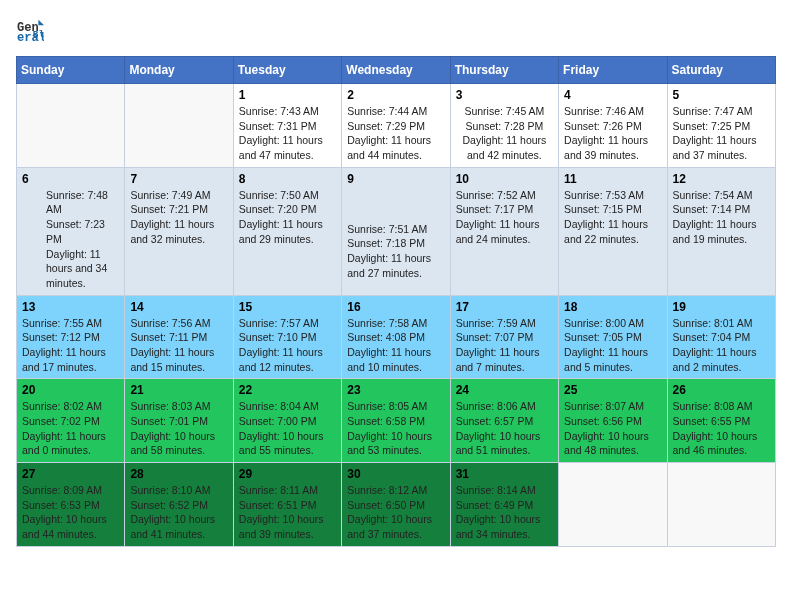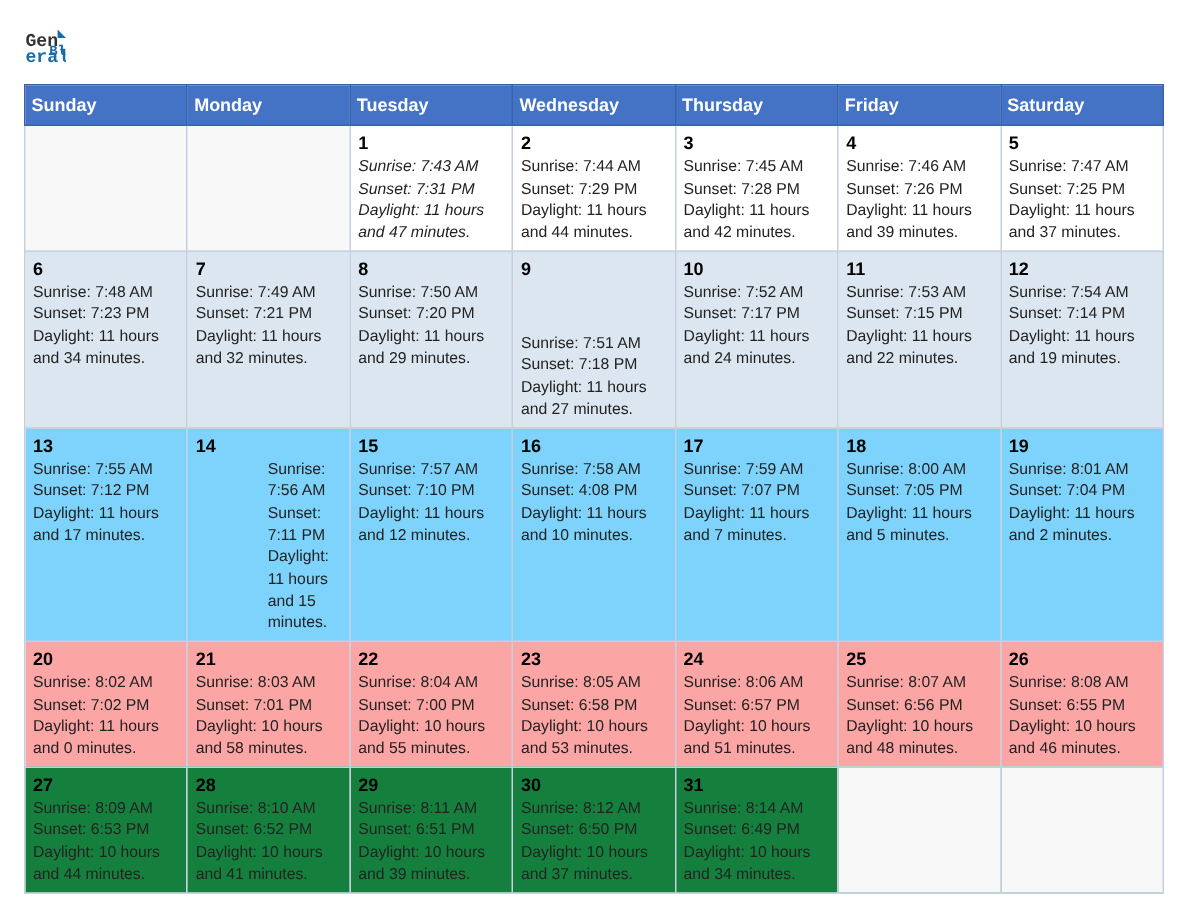--- a/index.html
+++ b/index.html
@@ -117,53 +117,53 @@
         <th>Friday</th>
         <th>Saturday</th>
       </tr>
   </thead>
   <tbody>
   <tr style="background: rgb(255, 255, 255);">
         <td style="background: rgb(248, 248, 248);"></td>
         <td style="background: rgb(248, 248, 248);"></td>
         <td>
           <span class="day-num">1</span>
-          <div class="cell-text" style="white-space: pre-line; font-style: italic;">Sunrise: 7:43 AM
+          <div class="cell-text" style="white-space: pre-line;">Sunrise: 7:43 AM
 Sunset: 7:31 PM
 Daylight: 11 hours and 47 minutes.</div>
         </td>
         <td>
           <span class="day-num">2</span>
           <div class="cell-text" style="white-space: pre-line;">Sunrise: 7:44 AM
 Sunset: 7:29 PM
 Daylight: 11 hours and 44 minutes.</div>
         </td>
         <td>
           <span class="day-num">3</span>
-          <div class="cell-text" style="white-space: pre-line;">Sunrise: 7:45 AM
+          <div class="cell-text" style="white-space: pre-line; text-align: center;">Sunrise: 7:45 AM
 Sunset: 7:28 PM
 Daylight: 11 hours and 42 minutes.</div>
         </td>
         <td>
           <span class="day-num">4</span>
           <div class="cell-text" style="white-space: pre-line;">Sunrise: 7:46 AM
 Sunset: 7:26 PM
 Daylight: 11 hours and 39 minutes.</div>
         </td>
         <td>
           <span class="day-num">5</span>
           <div class="cell-text" style="white-space: pre-line;">Sunrise: 7:47 AM
 Sunset: 7:25 PM
 Daylight: 11 hours and 37 minutes.</div>
         </td>
       </tr>
       <tr style="background: rgb(220, 230, 241);">
         <td>
           <span class="day-num">6</span>
-          <div class="cell-text" style="white-space: pre-line;">Sunrise: 7:48 AM
+          <div class="cell-text" style="white-space: pre-line; margin-left: 24px;">Sunrise: 7:48 AM
 Sunset: 7:23 PM
 Daylight: 11 hours and 34 minutes.</div>
         </td>
         <td>
           <span class="day-num">7</span>
           <div class="cell-text" style="white-space: pre-line;">Sunrise: 7:49 AM
 Sunset: 7:21 PM
 Daylight: 11 hours and 32 minutes.</div>
         </td>
         <td>
@@ -199,21 +199,21 @@
       </tr>
       <tr style="background: #7dd3fc;">
         <td>
           <span class="day-num">13</span>
           <div class="cell-text" style="white-space: pre-line;">Sunrise: 7:55 AM
 Sunset: 7:12 PM
 Daylight: 11 hours and 17 minutes.</div>
         </td>
         <td>
           <span class="day-num">14</span>
-          <div class="cell-text" style="white-space: pre-line; margin-left: 48px;">Sunrise: 7:56 AM
+          <div class="cell-text" style="white-space: pre-line;">Sunrise: 7:56 AM
 Sunset: 7:11 PM
 Daylight: 11 hours and 15 minutes.</div>
         </td>
         <td>
           <span class="day-num">15</span>
           <div class="cell-text" style="white-space: pre-line;">Sunrise: 7:57 AM
 Sunset: 7:10 PM
 Daylight: 11 hours and 12 minutes.</div>
         </td>
         <td>
@@ -234,21 +234,21 @@
 Sunset: 7:05 PM
 Daylight: 11 hours and 5 minutes.</div>
         </td>
         <td>
           <span class="day-num">19</span>
           <div class="cell-text" style="white-space: pre-line;">Sunrise: 8:01 AM
 Sunset: 7:04 PM
 Daylight: 11 hours and 2 minutes.</div>
         </td>
       </tr>
-      <tr style="background: #fca5a5;">
+      <tr style="background: #22c55e;">
         <td>
           <span class="day-num">20</span>
           <div class="cell-text" style="white-space: pre-line;">Sunrise: 8:02 AM
 Sunset: 7:02 PM
 Daylight: 11 hours and 0 minutes.</div>
         </td>
         <td>
           <span class="day-num">21</span>
           <div class="cell-text" style="white-space: pre-line;">Sunrise: 8:03 AM
 Sunset: 7:01 PM

